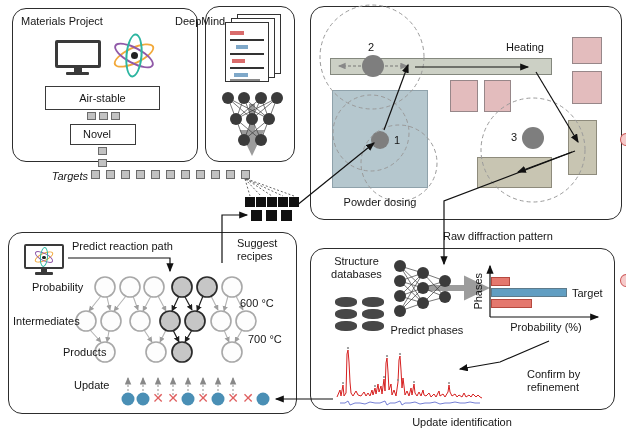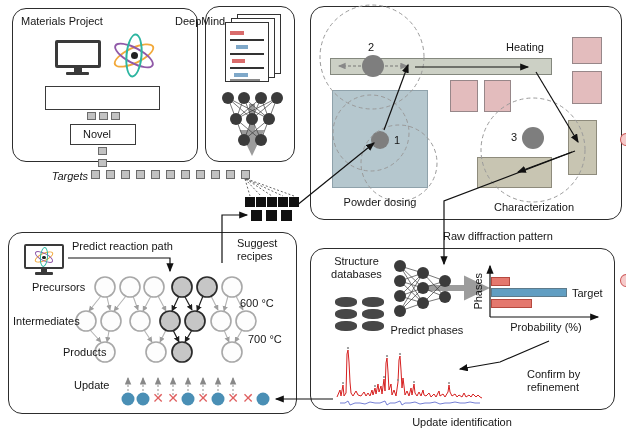--- a/index.html
+++ b/index.html
@@ -356,36 +356,36 @@
       <span class="dot" style="left: 188px; top: 399px;"></span>
       <span class="xmark" style="left: 203px; top: 399px;">✕</span>
       <span class="dot" style="left: 218px; top: 399px;"></span>
       <span class="xmark" style="left: 233px; top: 399px;">✕</span>
       <span class="xmark" style="left: 248px; top: 399px;">✕</span>
       <span class="dot" style="left: 263px; top: 399px;"></span>
     </div>
 
   <div class="lbl" style="left:21px;top:15px;">Materials Project</div>
   <div class="lbl" style="left:131px;top:15px;margin-left:44px;">DeepMind</div>
+  <div class="lbl c" style="left:45px;top:92px;width:115px;">Air-stable</div>
   <div class="lbl c" style="left:70px;top:128px;width:54px;">Novel</div>
   <div class="lbl r" style="left:40px;top:170px;width:48px;font-style:italic;">Targets</div>
 
   <div class="lbl" style="left:506px;top:41px;">Heating</div>
   <div class="lbl c" style="left:338px;top:196px;width:84px;">Powder dosing</div>
-  <div class="lbl c" style="left:482px;top:201px;width:104px;">Characterization</div>
   <div class="lbl" style="left:394px;top:134px;">1</div>
   <div class="lbl" style="left:368px;top:41px;">2</div>
   <div class="lbl" style="left:511px;top:131px;">3</div>
 
   <div class="lbl" style="left:72px;top:240px;">Predict reaction path</div>
 
   <div class="lbl" style="left:443px;top:230px;">Raw diffraction pattern</div>
   <div class="lbl" style="left:237px;top:237px;">Suggest</div>
   <div class="lbl" style="left:237px;top:250px;">recipes</div>
-  <div class="lbl" style="left:32px;top:281px;">Precursors</div>
+  <div class="lbl" style="left:32px;top:281px;">Probability</div>
   <div class="lbl" style="left:13px;top:315px;">Intermediates</div>
   <div class="lbl" style="left:63px;top:346px;">Products</div>
   <div class="lbl" style="left:240px;top:297px;">600 °C</div>
   <div class="lbl" style="left:248px;top:333px;">700 °C</div>
   <div class="lbl" style="left:74px;top:379px;">Update</div>
 
   <div class="lbl c" style="left:314px;top:255px;width:85px;">Structure</div>
   <div class="lbl c" style="left:314px;top:268px;width:85px;">databases</div>
   <div class="lbl c" style="left:383px;top:324px;width:88px;">Predict phases</div>
   <div class="lbl c rot270" style="left:455px;top:285px;width:46px;">Phases</div>

